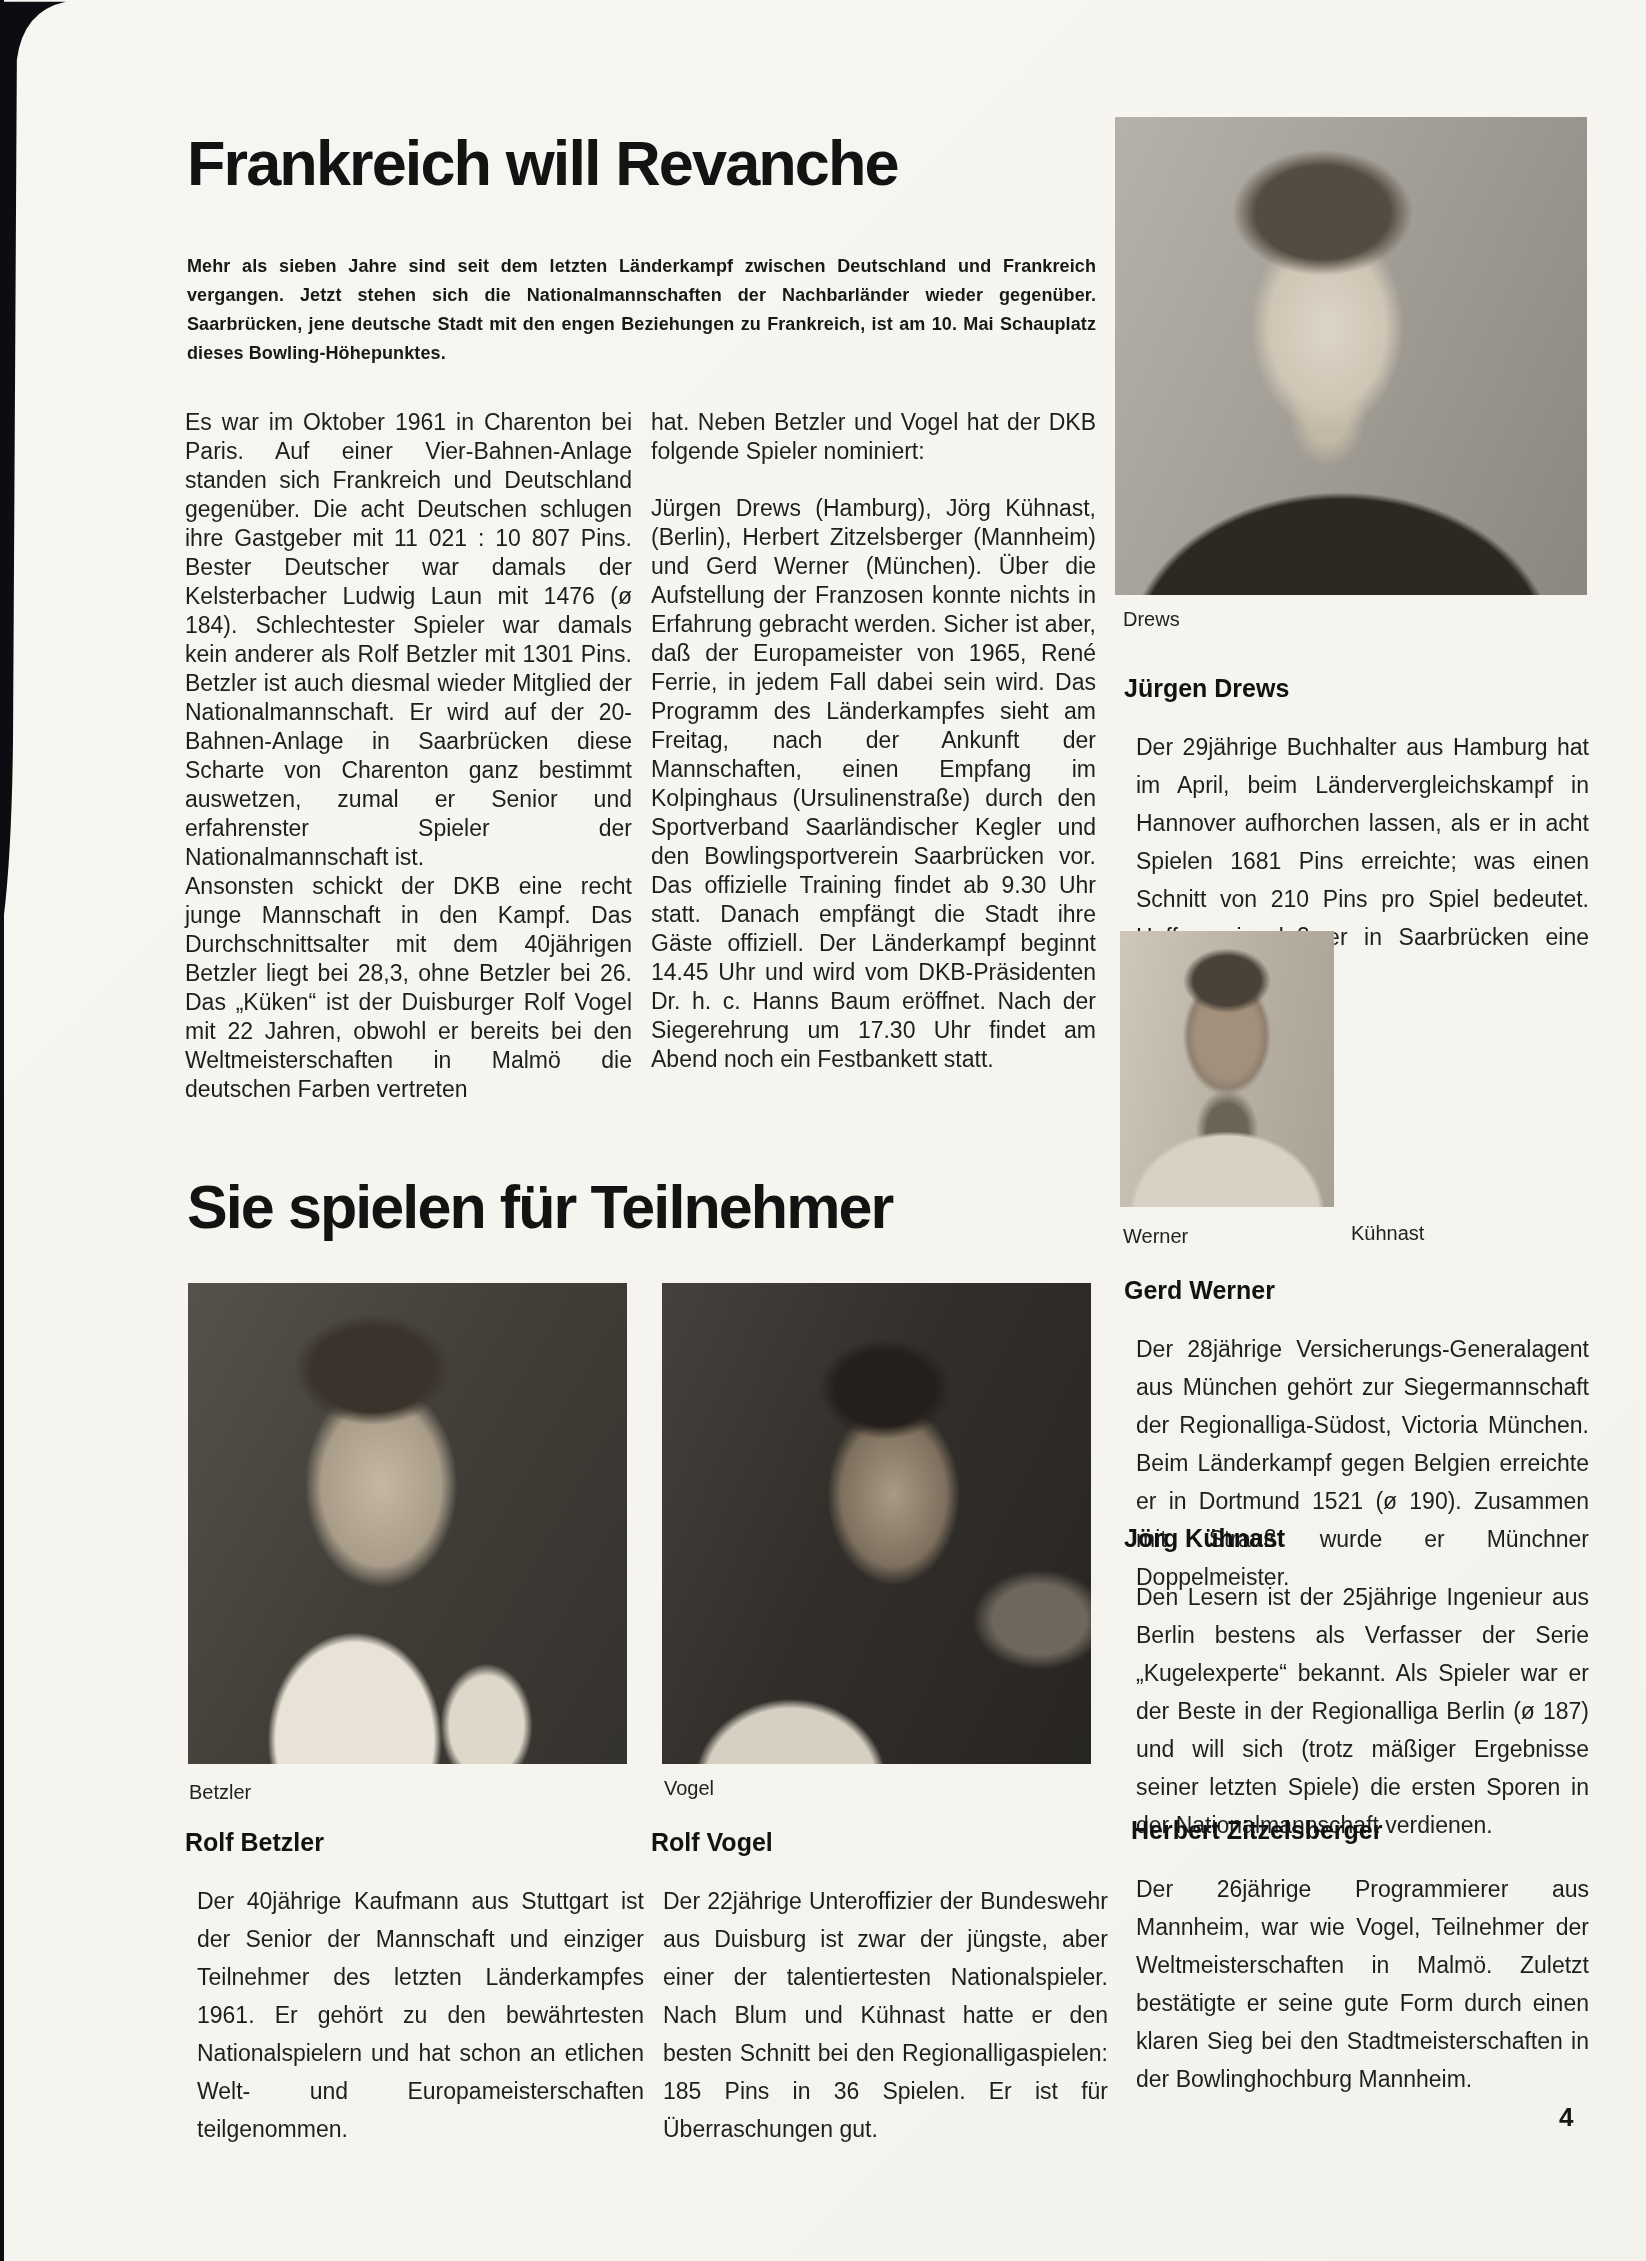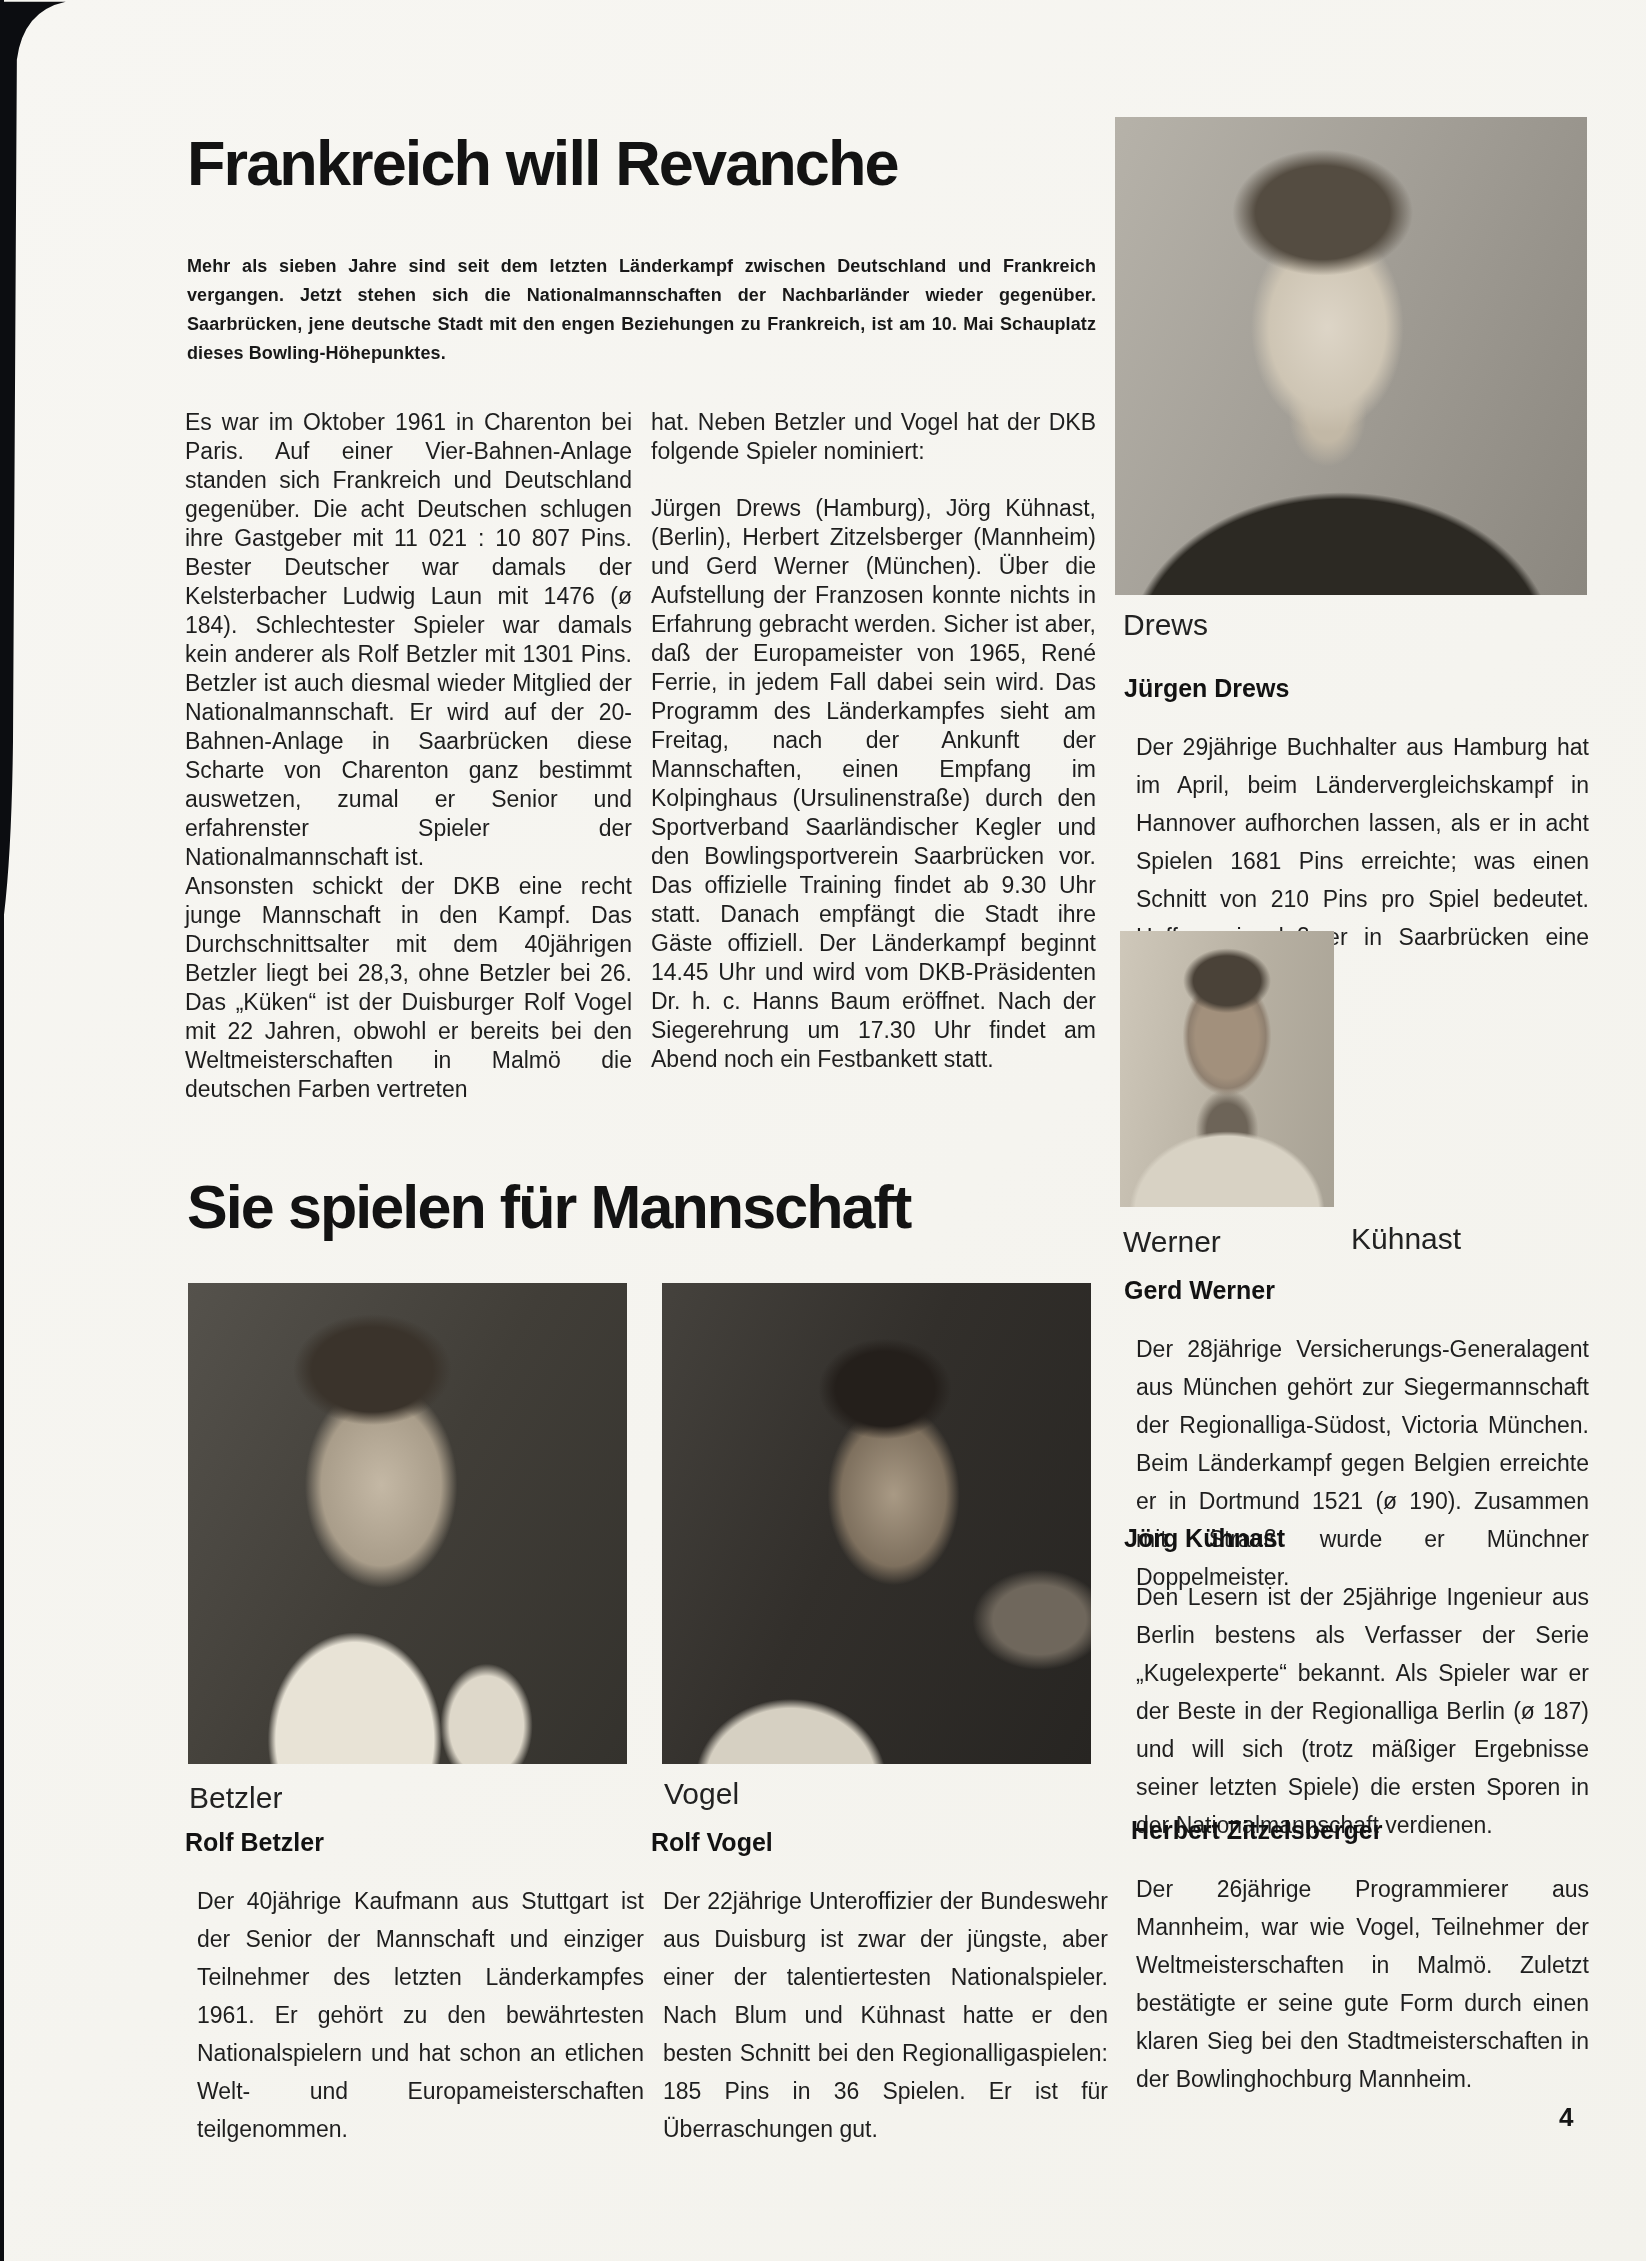--- a/index.html
+++ b/index.html
@@ -22,21 +22,21 @@
     white-space:nowrap;
   }
   .intro{
     font-weight:bold;font-size:18px;line-height:29px;
     text-align:justify;color:#181818;letter-spacing:0.1px;
   }
   .body-col p{
     margin:0;font-size:23px;line-height:29px;text-align:justify;color:#1e1e1e;
   }
   .gap-after{margin-bottom:28px !important;}
-  .caption{font-size:30px;color:#222;}
+  .caption{font-size:20px;color:#222;}
   .subhead{font-size:25px;font-weight:bold;color:#121212;white-space:nowrap;}
   .bio{font-size:23px;line-height:38px;text-align:justify;color:#1e1e1e;margin:12px;}
   .pagenum{font-size:26px;font-weight:bold;color:#161616;}
 
   .photo{position:absolute;overflow:hidden;}
   
   .photo-drews{
     background:
       radial-gradient(ellipse 129px 90px at 44% 20%, #544c41 0 52%, rgba(84,76,65,0) 70%),
       radial-gradient(ellipse 106px 145px at 45% 44%, #ddd5c7 0%, #cec5b4 55%, rgba(206,197,180,0) 72%),
@@ -116,21 +116,21 @@
 
   <div class="el subhead" style="left:1120px;top:1276px;">Gerd Werner</div>
   <p class="el bio" style="left:1120px;top:1318px;width:453px;">Der 28jährige Versicherungs-Generalagent aus München gehört zur Siegermannschaft der Regionalliga-Südost, Victoria München. Beim Länderkampf gegen Belgien erreichte er in Dortmund 1521 (ø 190). Zusammen mit Strauß wurde er Münchner Doppelmeister.</p>
 
   <div class="el subhead" style="left:1120px;top:1524px;">Jörg Kühnast</div>
   <p class="el bio" style="left:1120px;top:1566px;width:453px;">Den Lesern ist der 25jährige Ingenieur aus Berlin bestens als Verfasser der Serie „Kugelexperte“ bekannt. Als Spieler war er der Beste in der Regionalliga Berlin (ø 187) und will sich (trotz mäßiger Ergebnisse seiner letzten Spiele) die ersten Sporen in der Nationalmannschaft verdienen.</p>
 
   <div class="el subhead" style="left:1120px;top:1816px;margin-left:7px;">Herbert Zitzelsberger</div>
   <p class="el bio" style="left:1120px;top:1858px;width:453px;">Der 26jährige Programmierer aus Mannheim, war wie Vogel, Teilnehmer der Weltmeisterschaften in Malmö. Zuletzt bestätigte er seine gute Form durch einen klaren Sieg bei den Stadtmeisterschaften in der Bowlinghochburg Mannheim.</p>
 
-  <div class="el title" style="left:183px;top:1176px;font-size:61px;">Sie spielen für Mannschaft</div>
+  <div class="el title" style="left:183px;top:1176px;font-size:61px;">Sie spielen für Teilnehmer</div>
 
   <div class="photo photo-betzler" style="left:184px;top:1283px;width:439px;height:481px;"></div>
   <div class="photo photo-vogel" style="left:658px;top:1283px;width:429px;height:481px;"></div>
   <div class="el caption" style="left:185px;top:1781px;">Betzler</div>
   <div class="el caption" style="left:660px;top:1777px;">Vogel</div>
 
   <div class="el subhead" style="left:181px;top:1828px;">Rolf Betzler</div>
   <p class="el bio" style="left:181px;top:1870px;width:447px;">Der 40jährige Kaufmann aus Stuttgart ist der Senior der Mannschaft und einziger Teilnehmer des letzten Länderkampfes 1961. Er gehört zu den bewährtesten Nationalspielern und hat schon an etlichen Welt- und Europameisterschaften teilgenommen.</p>
 
   <div class="el subhead" style="left:647px;top:1828px;">Rolf Vogel</div>

